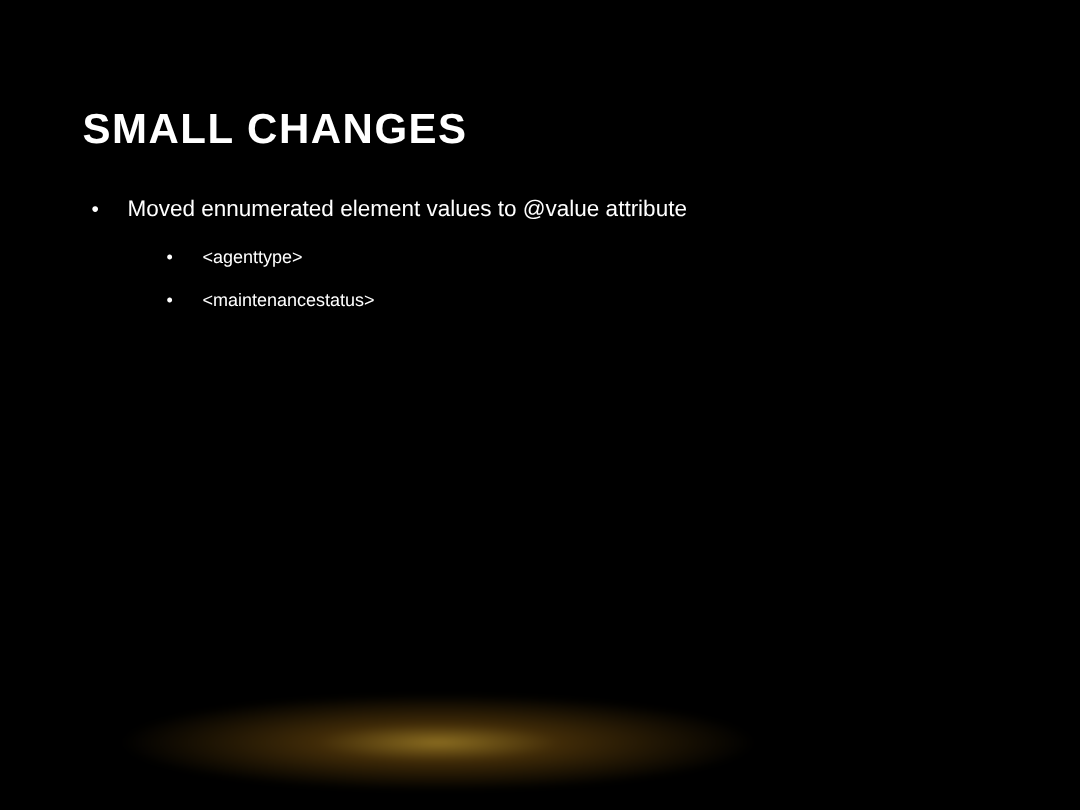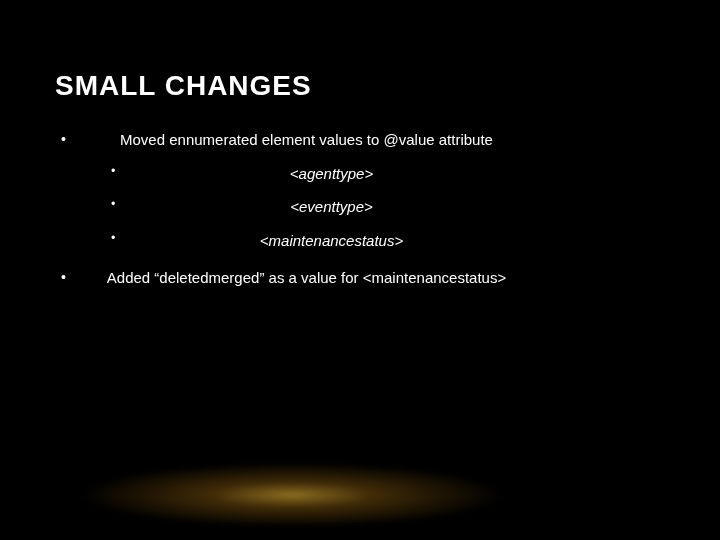--- a/index.html
+++ b/index.html
@@ -30,42 +30,40 @@
     list-style: none;
     padding: 0;
     margin: 0;
   }
   ul.level1 > li {
     position: relative;
     padding-left: 30px;
     font-size: 15px;
     line-height: 1.3;
     margin-bottom: 18px;
-    text-align: center;
   }
   ul.level1 > li::before {
     content: "•";
     position: absolute;
     left: 6px;
     top: 0;
     color: #fff;
     font-size: 14px;
   }
   ul.level2 {
     list-style: none;
     padding: 0;
     margin: 14px 0 0 0;
   }
   ul.level2 > li {
     position: relative;
     padding-left: 30px;
     margin-left: 20px;
-    font-size: 15px;
+    font-size: 12px;
     margin-bottom: 14px;
-    font-style: italic;
   }
   ul.level2 > li::before {
     content: "•";
     position: absolute;
     left: 6px;
     top: 0;
     color: #fff;
     font-size: 12px;
   }
   .glow {
@@ -86,22 +84,18 @@
 </head>
 <body>
 
 <div class="slide">
   <div class="title">SMALL CHANGES</div>
   <ul class="level1">
     <li>
       <span>Moved ennumerated element values to @value attribute</span>
       <ul class="level2">
         <li><span>&lt;agenttype&gt;</span></li>
-        <li><span>&lt;eventtype&gt;</span></li>
         <li><span>&lt;maintenancestatus&gt;</span></li>
       </ul>
-    </li>
-    <li>
-      <span>Added “deletedmerged” as a value for &lt;maintenancestatus&gt;</span>
     </li>
   </ul>
   <div class="glow"></div>
 </div>
 
 </body></html>

